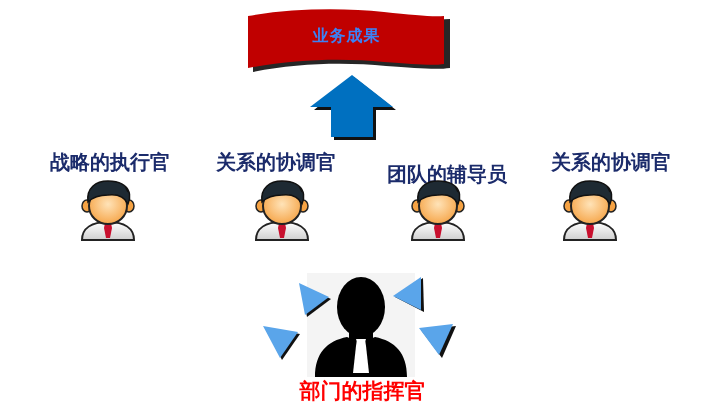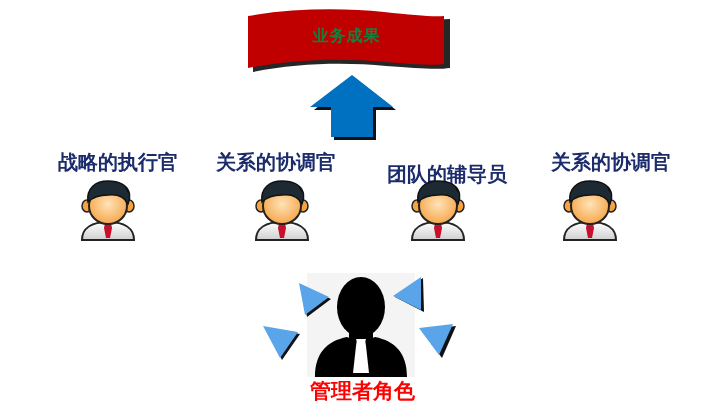--- a/index.html
+++ b/index.html
@@ -5,21 +5,21 @@
   html, body { margin: 0; padding: 0; }
   body {
     width: 704px; height: 408px; background: #ffffff;
     position: relative; overflow: hidden;
     font-family: "DejaVu Sans", sans-serif;
   }
   .abs { position: absolute; }
   .banner { left: 244px; top: 8px; width: 206px; height: 64px; }
   .banner-text {
     position: absolute; left: 248px; top: 26px; width: 197px; text-align: center;
-    color: #15803d; font-weight: bold; font-size: 16px; letter-spacing: 1px;
+    color: #3b82f6; font-weight: bold; font-size: 16px; letter-spacing: 1px;
   }
   .arrow { left: 306px; top: 74px; width: 92px; height: 66px; }
   .role-label {
     position: absolute; top: 149px; width: 170px; text-align: center;
     color: #1b2b6b; font-weight: bold; font-size: 20px; line-height: 26px;
     letter-spacing: 0px;
   }
   .avatar { position: absolute; top: 178px; width: 60px; height: 64px; }
   .manager-box { left: 307px; top: 273px; width: 108px; height: 104px; background: #f4f4f4; }
   .manager-label {
@@ -34,21 +34,21 @@
   <path d="M7,10 C50,2 100,2 140,6 C170,9 190,10 204,9 L204,58 C190,60 170,58 140,56 C100,52 50,53 7,62 Z" fill="#000" opacity="0.85" transform="translate(2,2)"></path>
   <path d="M4,8 C50,0 100,0 140,4 C170,7 188,9 200,8 L200,56 C188,58 170,56 140,54 C100,50 50,51 4,60 Z" fill="#c00000"></path>
 </svg>
 <div class="banner-text">业务成果</div>
 
 <svg class="abs arrow" viewBox="0 0 92 66">
   <polygon points="48,3 90,36 70,36 70,66 28,66 28,36 8,36" fill="#111"></polygon>
   <polygon points="46,1 87,33 67,33 67,63 25,63 25,33 4,33" fill="#0070c0"></polygon>
 </svg>
 
-<div class="role-label" style="left:33px;">战略的执行官</div>
+<div class="role-label" style="left:25px;">战略的执行官</div>
 <div class="role-label" style="left:191px;">关系的协调官</div>
 <div class="role-label" style="left:362px;margin-top:12px;">团队的辅导员</div>
 <div class="role-label" style="left:526px;">关系的协调官</div>
 
 <svg class="avatar" style="left:78px;" viewBox="0 0 60 64">
   <defs>
     <radialGradient id="face" cx="50%" cy="45%" r="60%">
       <stop offset="0%" stop-color="#ffe3b8"></stop>
       <stop offset="100%" stop-color="#f5a243"></stop>
     </radialGradient>
@@ -111,13 +111,13 @@
   <g>
     <polygon points="395,297 423,278 424,312" fill="#111"></polygon>
     <polygon points="393,296 421,277 421,310" fill="#5aa5ea"></polygon>
   </g>
   <g>
     <polygon points="421,330 456,326 442,358" fill="#111"></polygon>
     <polygon points="419,328 453,324 439,355" fill="#5aa5ea"></polygon>
   </g>
 </svg>
 
-<div class="manager-label">管理者角色</div>
+<div class="manager-label">部门的指挥官</div>
 
 </body></html>

